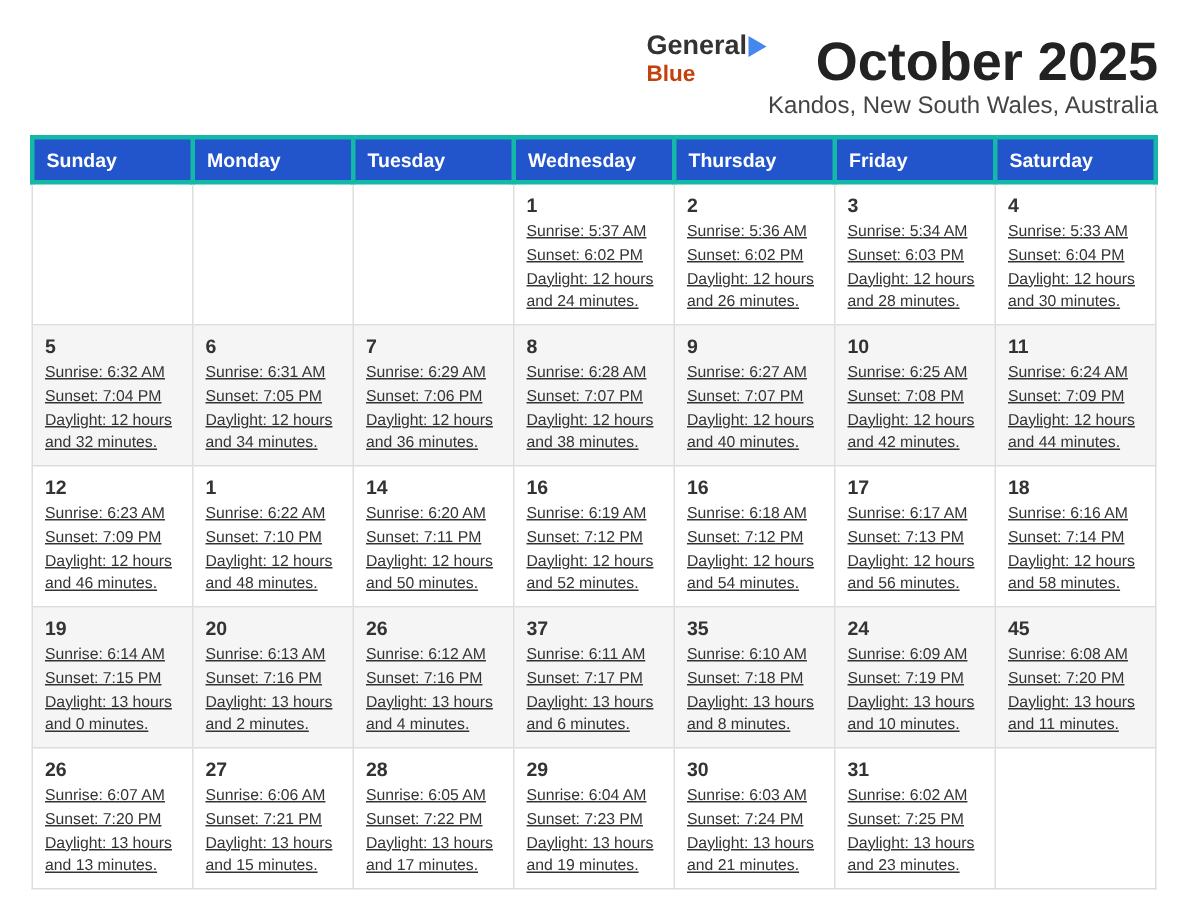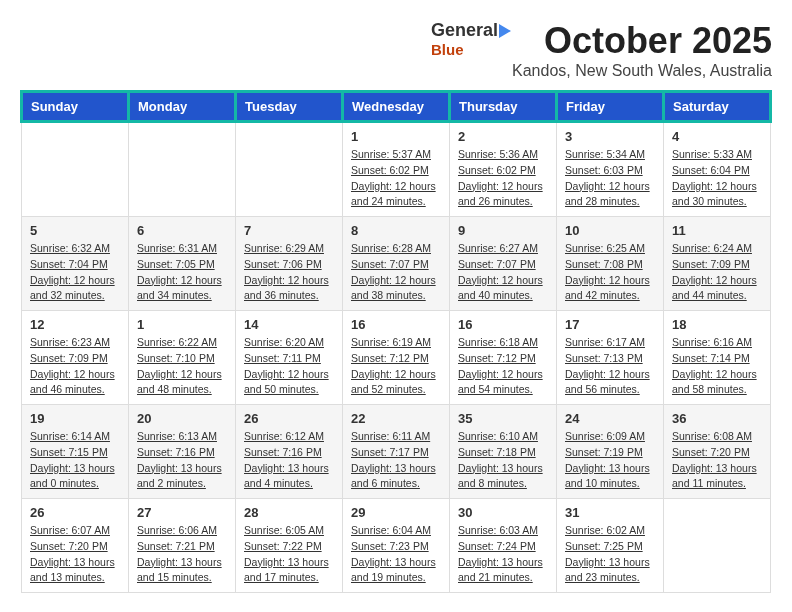--- a/index.html
+++ b/index.html
@@ -218,33 +218,33 @@
         </td>
         <td>
           <span class="day-number">20</span>
           <div class="day-info">Sunrise: 6:13 AM<br>Sunset: 7:16 PM<br>Daylight: 13 hours and 2 minutes.</div>
         </td>
         <td>
           <span class="day-number">26</span>
           <div class="day-info">Sunrise: 6:12 AM<br>Sunset: 7:16 PM<br>Daylight: 13 hours and 4 minutes.</div>
         </td>
         <td>
-          <span class="day-number">22</span>
+          <span class="day-number">37</span>
           <div class="day-info">Sunrise: 6:11 AM<br>Sunset: 7:17 PM<br>Daylight: 13 hours and 6 minutes.</div>
         </td>
         <td>
           <span class="day-number">35</span>
           <div class="day-info">Sunrise: 6:10 AM<br>Sunset: 7:18 PM<br>Daylight: 13 hours and 8 minutes.</div>
         </td>
         <td>
           <span class="day-number">24</span>
           <div class="day-info">Sunrise: 6:09 AM<br>Sunset: 7:19 PM<br>Daylight: 13 hours and 10 minutes.</div>
         </td>
         <td>
-          <span class="day-number">36</span>
+          <span class="day-number">45</span>
           <div class="day-info">Sunrise: 6:08 AM<br>Sunset: 7:20 PM<br>Daylight: 13 hours and 11 minutes.</div>
         </td>
       </tr>
       <tr>
         <td>
           <span class="day-number">26</span>
           <div class="day-info">Sunrise: 6:07 AM<br>Sunset: 7:20 PM<br>Daylight: 13 hours and 13 minutes.</div>
         </td>
         <td>
           <span class="day-number">27</span>

